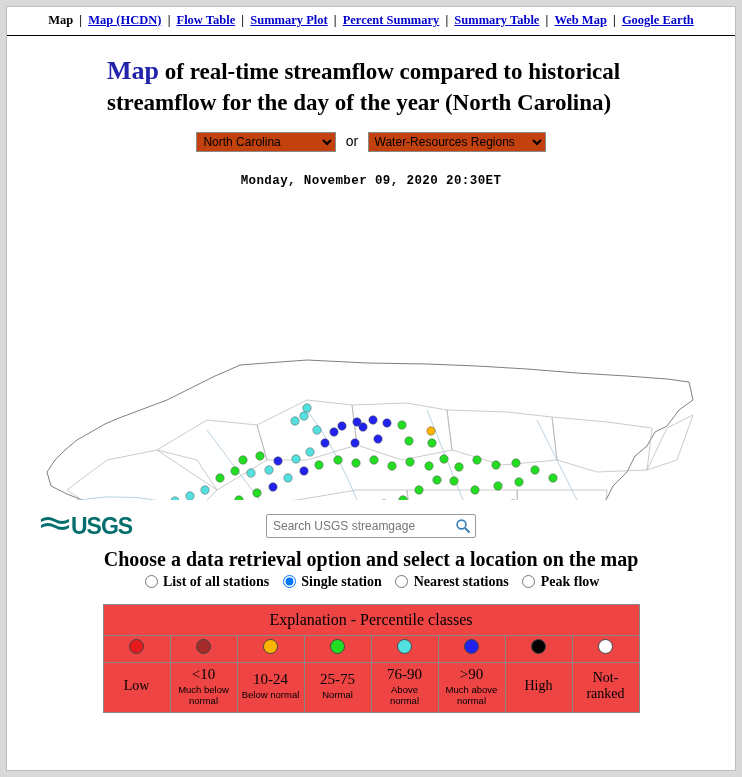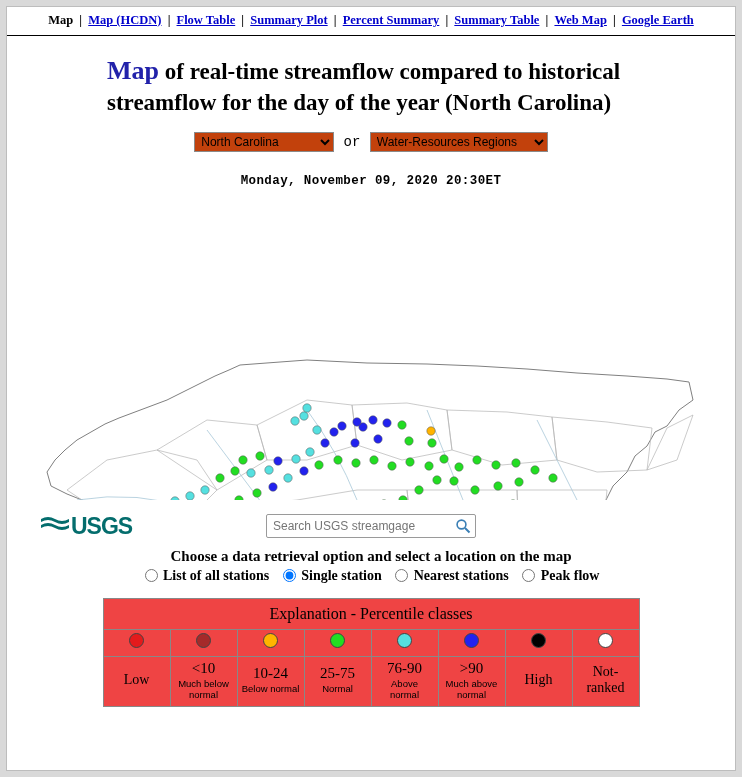--- a/index.html
+++ b/index.html
@@ -71,21 +71,21 @@
     font-family: Liberation Sans, sans-serif;
     font-size: 12px;
     padding: 1px 2px;
     border: 1px solid #8a8a8a;
     background: #c2410c;
   }
   #state-select { width: 140px; }
   #region-select { width: 178px; }
   #selrow .orword {
     margin: 2px 6px;
-    font-family: Liberation Mono, monospace;
+    font-family: Liberation Sans, sans-serif;
     font-size: 14px;
   }
   
   #datestamp {
     margin-top: 22px;
     text-align: center;
     font-family: "Liberation Mono", monospace;
     font-size: 12.5px;
     font-weight: bold;
     letter-spacing: 0.4px;
@@ -141,21 +141,21 @@
   .mag {
     width: 16px;
     height: 16px;
     flex: 0 0 16px;
   }
   
   #optprompt {
     margin-top: 10px;
     text-align: center;
     font-family: "Liberation Serif", serif;
-    font-size: 15px;
+    font-size: 20px;
     font-weight: bold;
   }
   #radios {
     margin-top: 3px;
     text-align: center;
     font-family: "Liberation Serif", serif;
     font-size: 14px;
     font-weight: bold;
   }
   #radios label {

